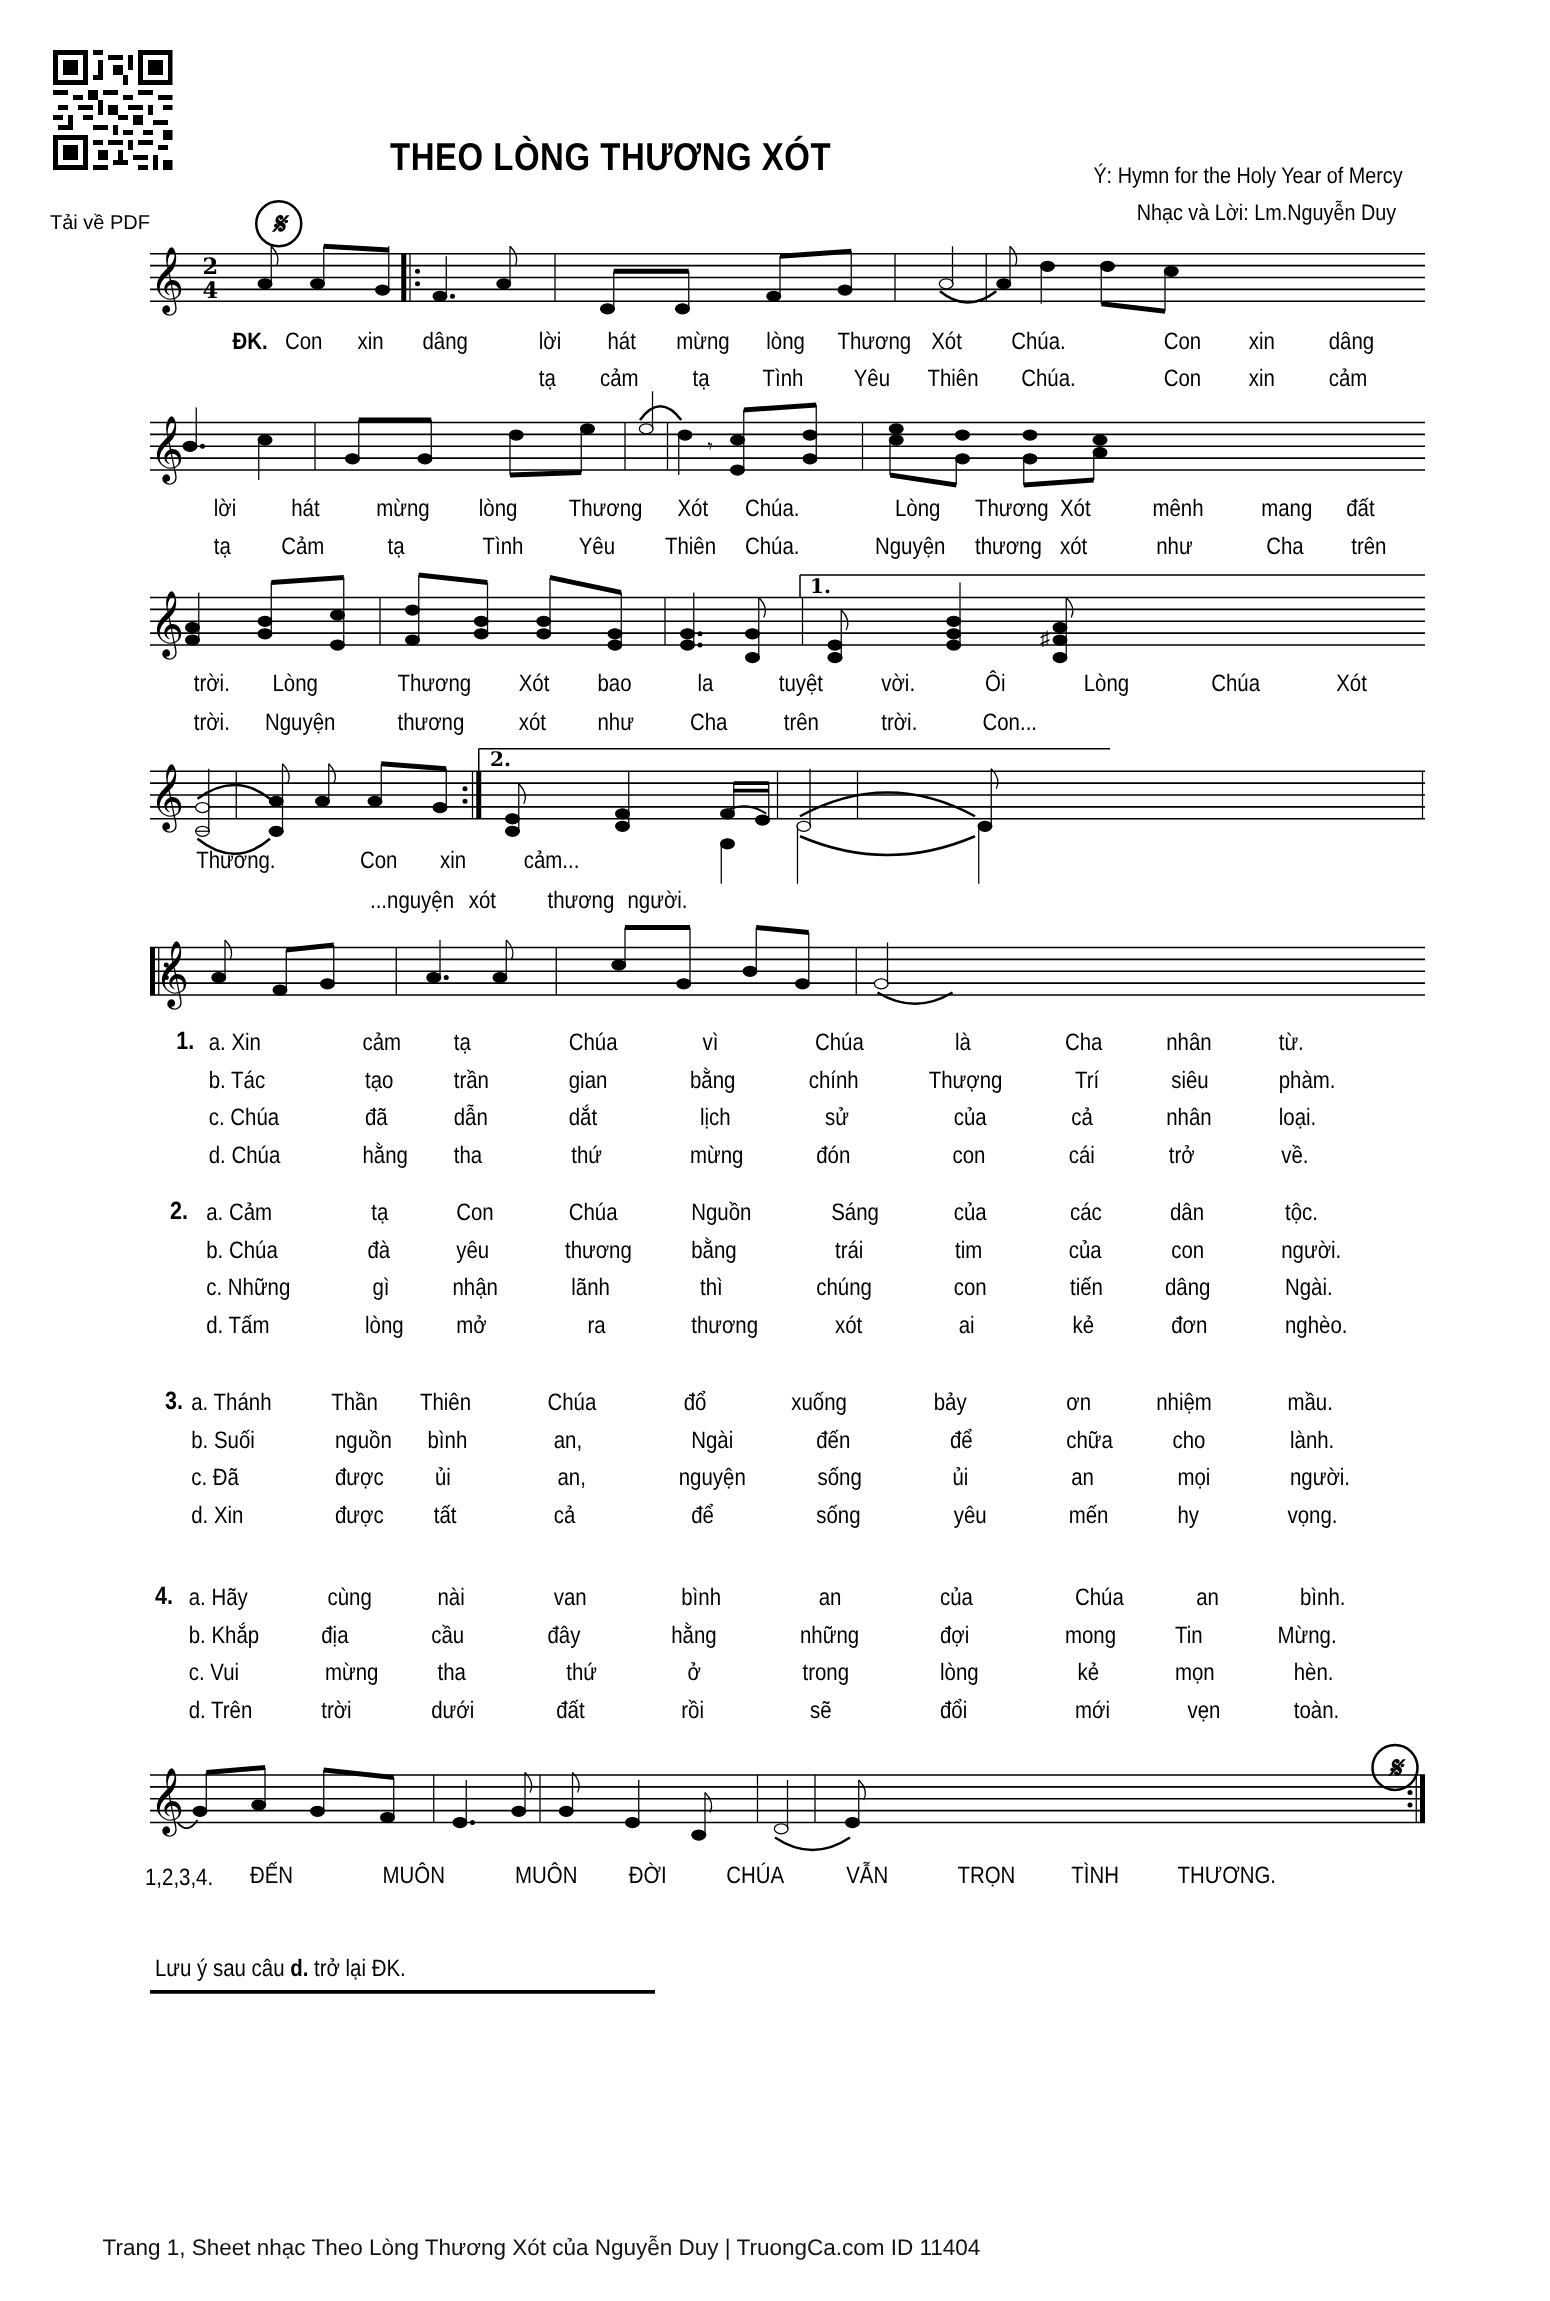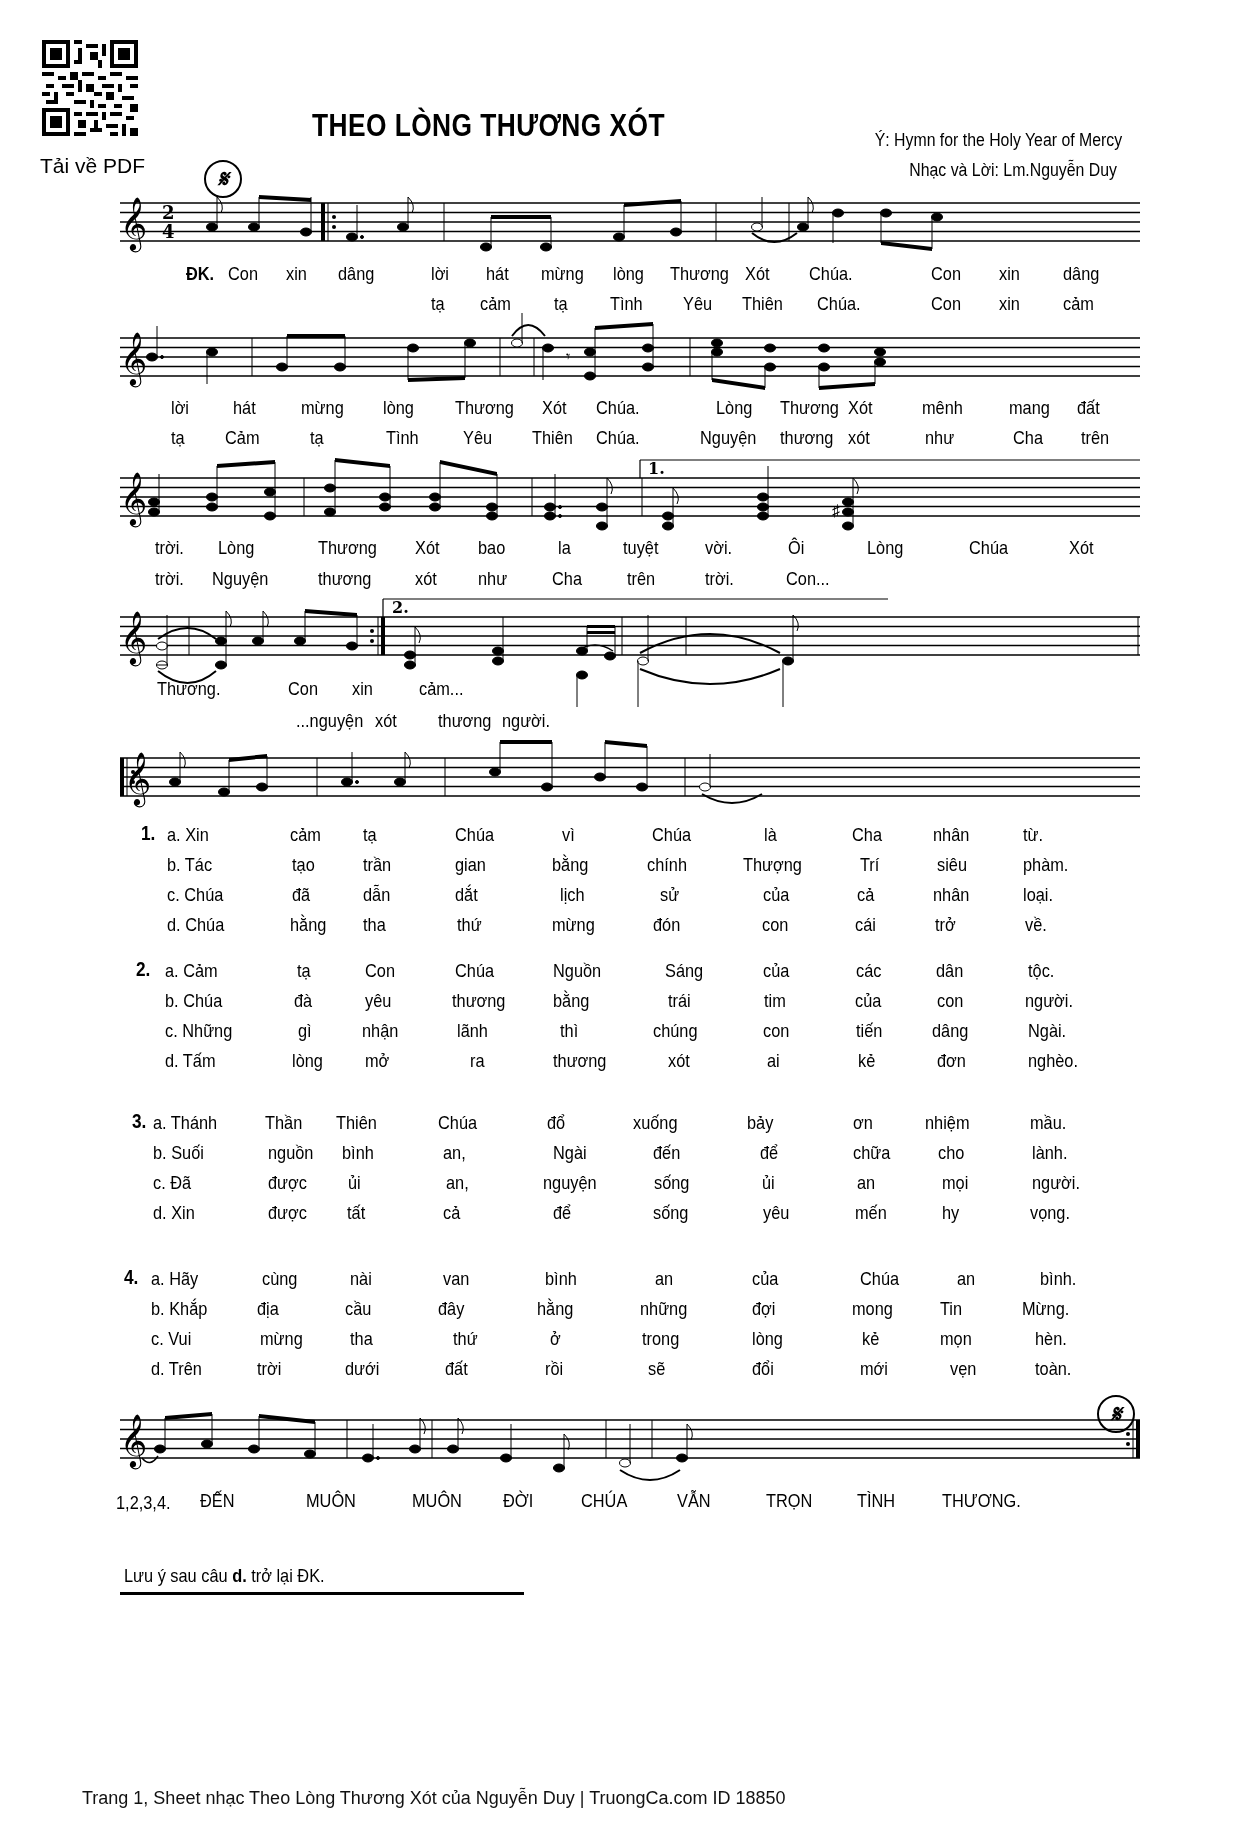--- a/index.html
+++ b/index.html
@@ -1,19 +1,19 @@
 <!DOCTYPE html>
 <html><head>
 <meta charset="utf-8">
 <style>
   html, body { margin:0; padding:0; background:#ffffff; }
   body { width:1240px; height:1841px; position:relative; overflow:hidden; font-family:"Liberation Sans", sans-serif; color:#000; }
   .abs { position:absolute; }
   .qr { left:42px; top:40px; width:96px; height:96px; }
-  .qr-label { left:40px; top:154px; font-size:21px; white-space:nowrap; }
+  .qr-label { left:40px; top:170px; font-size:16px; white-space:nowrap; }
   .title { left:312px; top:108px; font-size:31px; font-weight:bold; letter-spacing:0.5px; transform:scaleX(0.85); transform-origin:left top; white-space:nowrap; }
   .credit { font-size:18px; white-space:nowrap; transform:scaleX(0.88); transform-origin:right top; text-align:right; }
   .credit1 { right:118px; top:130px; }
   .credit2 { right:123px; top:160px; }
   .segno { width:34px; height:34px; border:2px solid #000; border-radius:50%; font-family:"DejaVu Serif", serif; font-size:24px; line-height:34px; text-align:center; font-style:italic; font-weight:bold; }
   svg.staff { position:absolute; left:0; top:0; overflow:visible; }
   .lyr { position:absolute; font-size:19px; white-space:nowrap; transform:scaleX(0.86); transform-origin:left top; }
   .lyr b { font-weight:bold; }
   .vlabel { font-weight:bold; font-size:20px; }
   .note-line { left:124px; top:1565px; font-size:19px; white-space:nowrap; transform:scaleX(0.86); transform-origin:left top; }
@@ -726,13 +726,13 @@
   <span class="lyr" style="left:581px;top:1490px;">CHÚA</span>
   <span class="lyr" style="left:677px;top:1490px;">VẪN</span>
   <span class="lyr" style="left:766px;top:1490px;">TRỌN</span>
   <span class="lyr" style="left:857px;top:1490px;">TÌNH</span>
   <span class="lyr" style="left:942px;top:1490px;">THƯƠNG.</span>
 </div>
 
 <div class="abs note-line"><span>Lưu ý sau câu </span><b>d.</b><span> trở lại ĐK.</span></div>
 <div class="abs note-rule"></div>
 
-<div class="abs footer">Trang 1, Sheet nhạc Theo Lòng Thương Xót của Nguyễn Duy  | TruongCa.com ID 18850</div>
+<div class="abs footer">Trang 1, Sheet nhạc Theo Lòng Thương Xót của Nguyễn Duy  | TruongCa.com ID 11404</div>
 
 </body></html>

